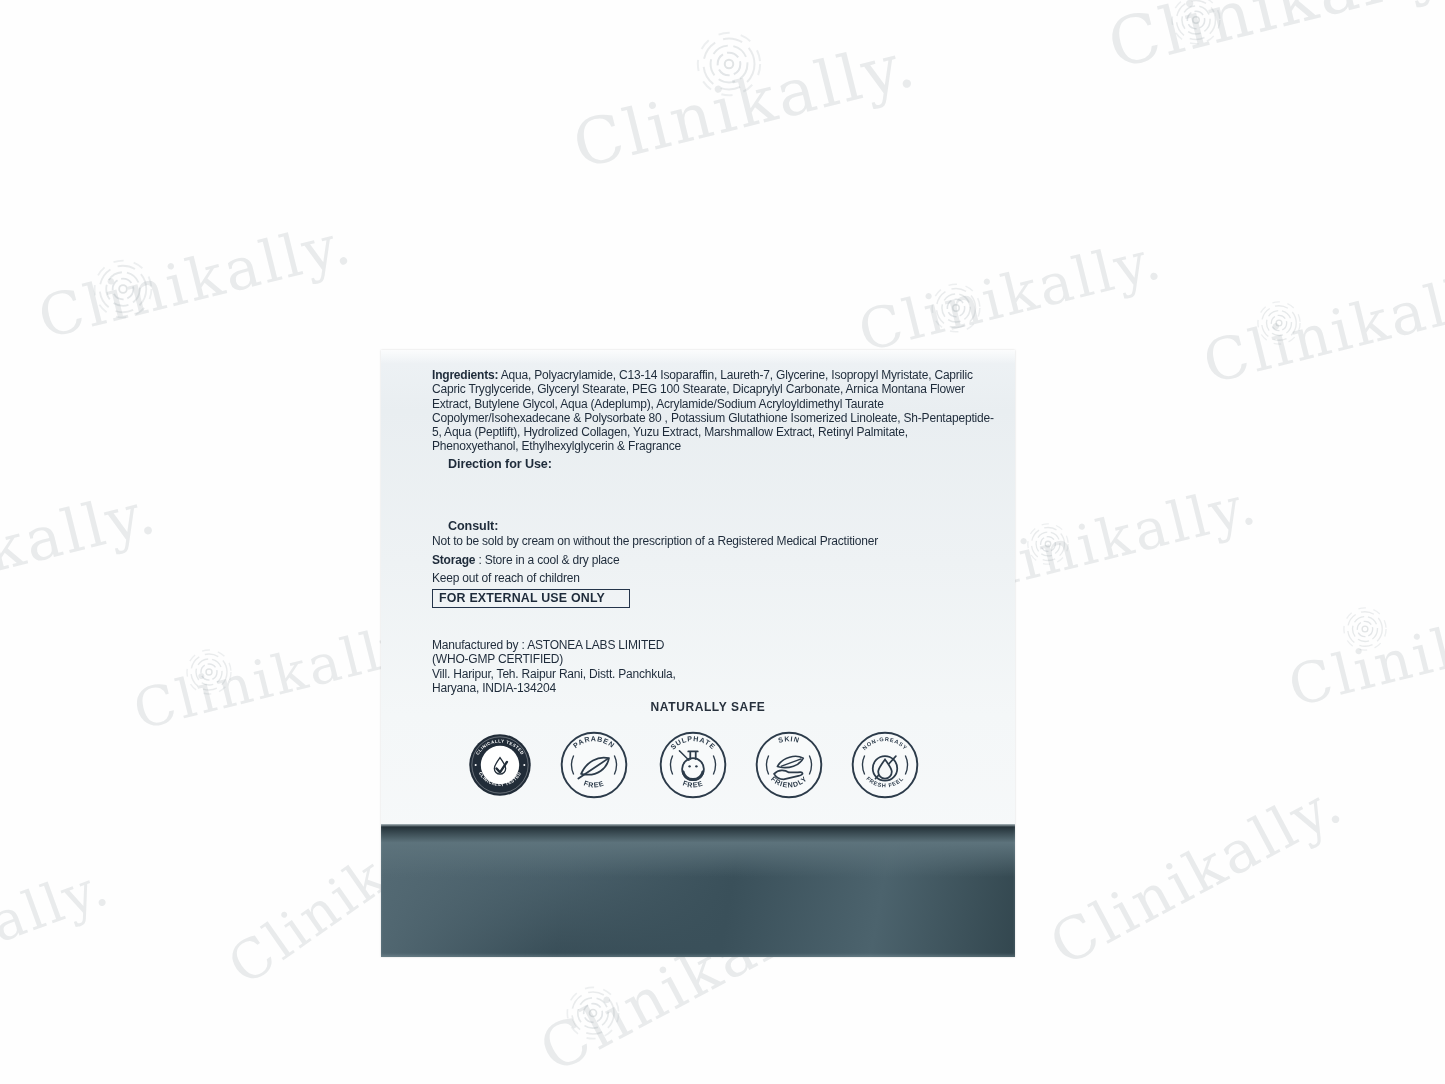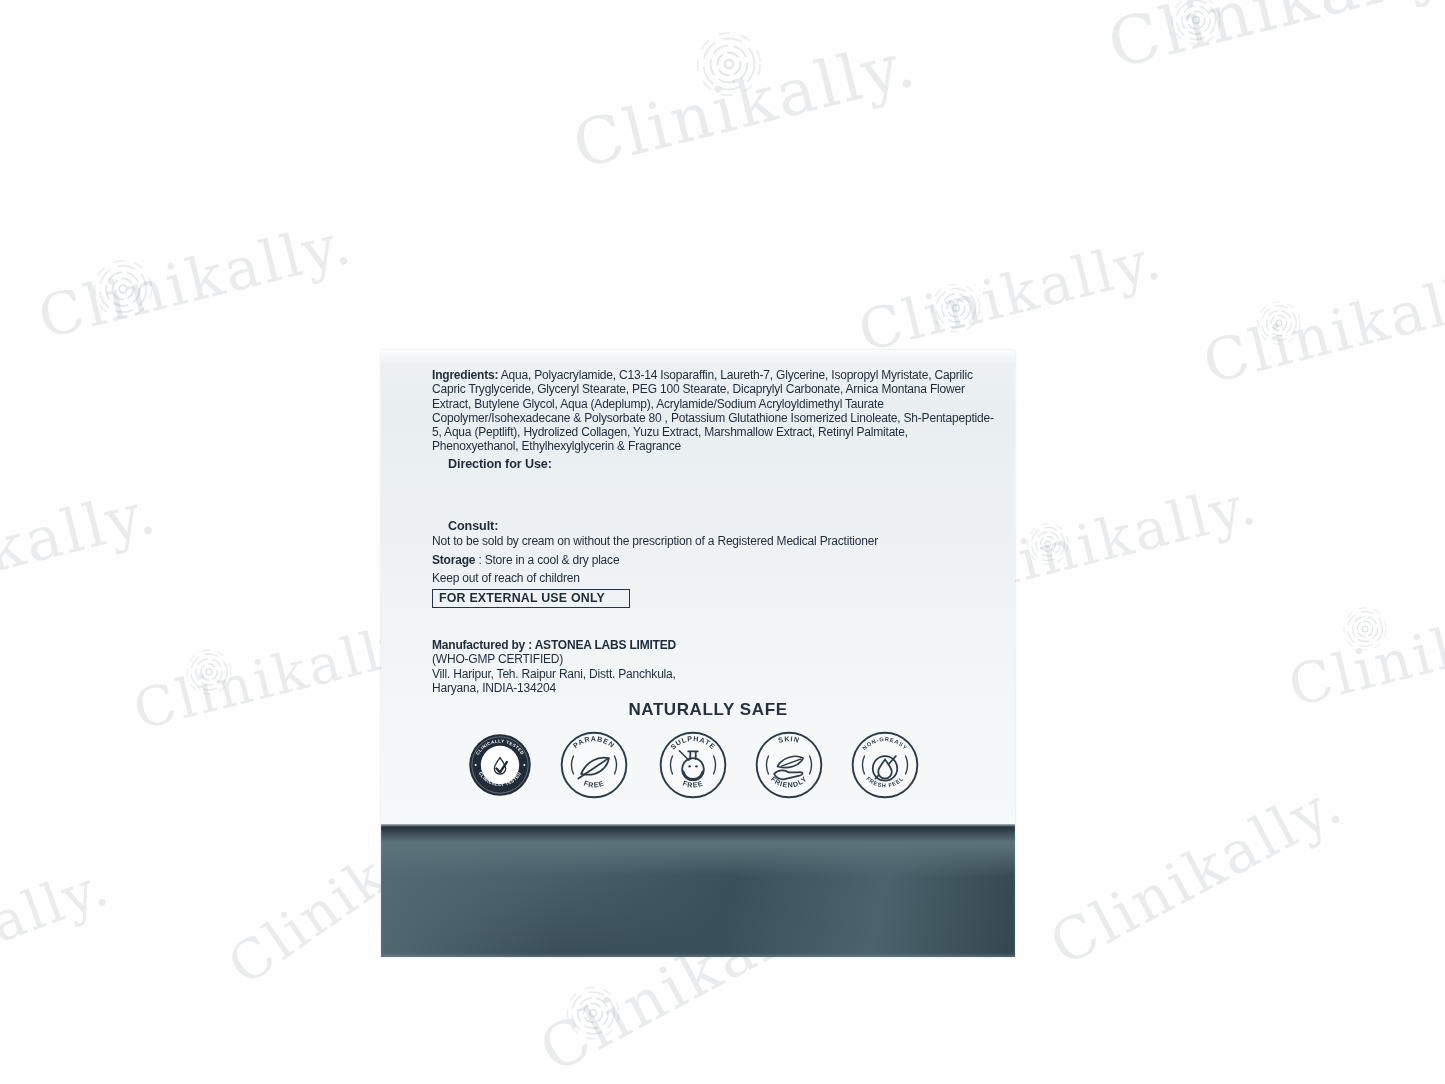--- a/index.html
+++ b/index.html
@@ -21,21 +21,21 @@
 
   .blk{position:absolute;left:51px;color:#1e2b3a;}
   .body-txt{font-size:12px;line-height:14.3px;letter-spacing:-0.2px;white-space:pre;}
   .hd{font-weight:bold;font-size:12.6px;line-height:15px;letter-spacing:-0.1px;padding-left:16px;}
   .inline-hd{font-weight:bold;}
 
   #external-box{display:inline-block;border:1.6px solid #24344a;padding:1px 24px 2px 6px;
                 font-weight:bold;font-size:12.4px;letter-spacing:0.2px;}
 
   #tagline{position:absolute;left:51px;width:552px;text-align:center;color:#27313d;
-           font-size:17px;font-weight:bold;letter-spacing:0.6px;}
+           font-size:12px;font-weight:bold;letter-spacing:0.6px;}
 
   .badge{position:absolute;top:381px;width:68px;height:68px;}
   #badge-0{left:86px;top:383px;width:66px;height:64px;}
   #badge-1{left:179px;}
   #badge-2{left:278px;}
   #badge-3{left:374px;}
   #badge-4{left:470px;}
 
   
   #band{position:absolute;left:0;top:474px;width:634px;height:133px;
@@ -149,21 +149,21 @@
     <div class="blk body-txt" style="top:203px"><span class="inline-hd">Storage</span><span> : Store in a cool &amp; dry place</span></div>
 
     <div class="blk body-txt" style="top:221px">Keep out of reach of children</div>
 
     <div class="blk" style="top:238px">
       <span id="external-box">FOR EXTERNAL USE ONLY</span>
     </div>
 
 
     <div class="blk" style="top:288px">
-      <div class="body-txt" style="font-weight:bold"><span>Manufactured by : </span><span>ASTONEA LABS LIMITED</span></div>
+      <div class="body-txt" style="font-weight:normal"><span>Manufactured by : </span><span>ASTONEA LABS LIMITED</span></div>
       <div class="body-txt">(WHO-GMP CERTIFIED)
 Vill. Haripur, Teh. Raipur Rani, Distt. Panchkula,
 Haryana, INDIA-134204</div>
     </div>
 
     <div id="tagline" style="top:350px">NATURALLY SAFE</div>
 
     <div class="badge" id="badge-0"><svg width="100%" height="100%" viewBox="0 0 100 100">
     <defs>
       <path id="arcT0" d="M 11 54 A 39 39 0 0 1 89 54"></path>

